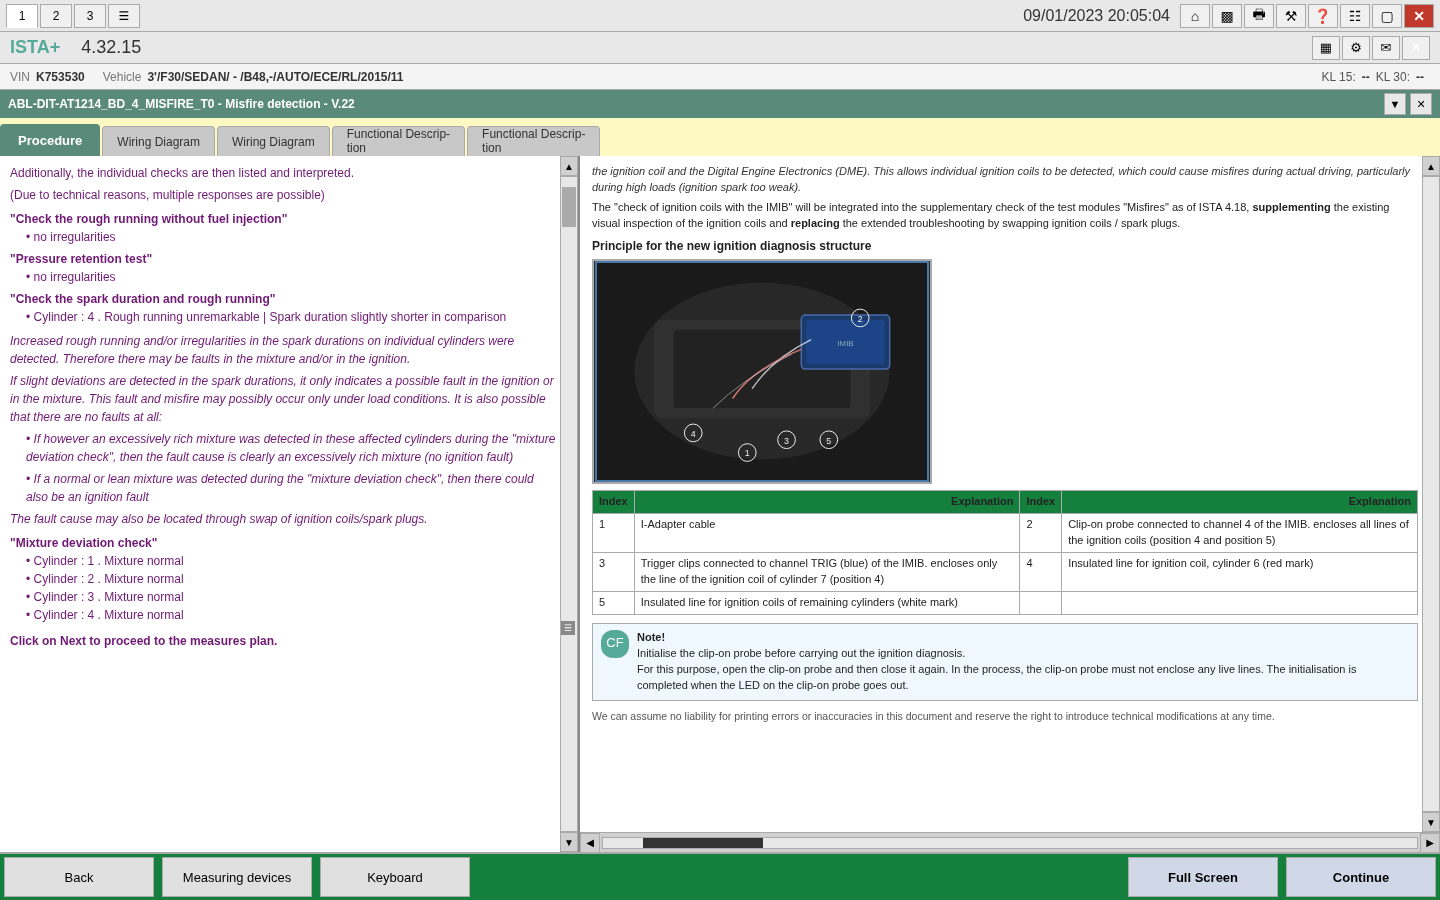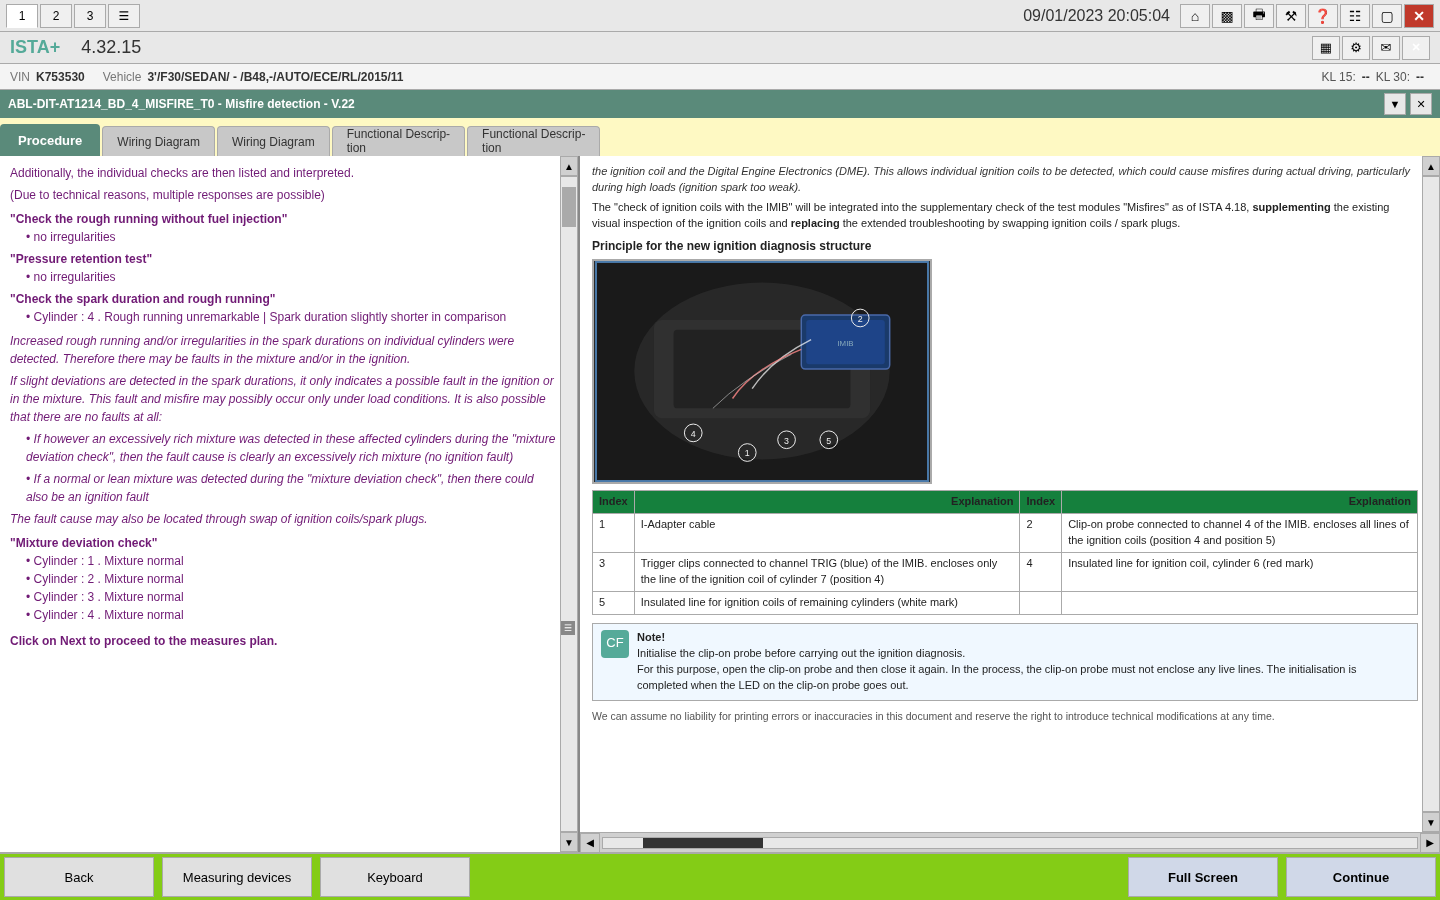--- a/index.html
+++ b/index.html
@@ -136,21 +136,21 @@
     
     #hscrollbar {
       height: 20px; background: #d0d0d0; display: flex; align-items: center; border-top: 1px solid #aaa;
     }
     .hscroll-btn { width: 20px; height: 20px; background: #d0d0d0; border: 1px solid #aaa; display:flex; align-items:center; justify-content:center; cursor:pointer; font-size:10px; }
     .hscroll-track { flex: 1; height: 12px; background: #e8e8e8; margin: 0 2px; border: 1px solid #aaa; position: relative; }
     .hscroll-thumb { width: 120px; height: 10px; background: #333; position: absolute; left: 40px; top: 0; }
 
     
     #bottombar {
-      display: flex; align-items: center; background: #84cc16; height: 48px;
+      display: flex; align-items: center; background: #15803d; height: 48px;
       border-top: 2px solid #aaa;
     }
     .bottom-btn {
       height: 40px; min-width: 150px; border: 1px solid #aaa; background: #e0e0e0;
       display: flex; align-items: center; justify-content: center; font-size: 13px;
       cursor: pointer; margin: 0 4px; padding: 0 16px;
     }
     .bottom-btn-primary {
       background: #d0d8e8; font-weight: bold;
     }
@@ -169,21 +169,21 @@
     }
     table.data-table td {
       border: 1px solid #aaa; padding: 3px 6px; vertical-align: top;
     }
 
     
     .note-box {
       background: #f0f8ff; border: 1px solid #aaa; padding: 6px 8px; margin: 8px 0; font-size: 11px; display: flex; gap: 8px;
     }
     .note-icon {
-      width: 28px; height: 28px; background: #5a9; color: #fff; border-radius: 4px;
+      width: 28px; height: 28px; background: #5a9; color: #fff; border-radius: 12px;
       display: flex; align-items: center; justify-content: center; font-size: 13px; flex-shrink: 0;
     }
 
     .disclaimer { font-size: 10.5px; color: #555; margin-top: 8px; }
 
     .intro-text { font-size: 11px; color: #333; margin-bottom: 4px; }
     .principle-title { font-weight: bold; font-size: 12px; margin: 6px 0 4px 0; }
 
     
     .engine-img {

